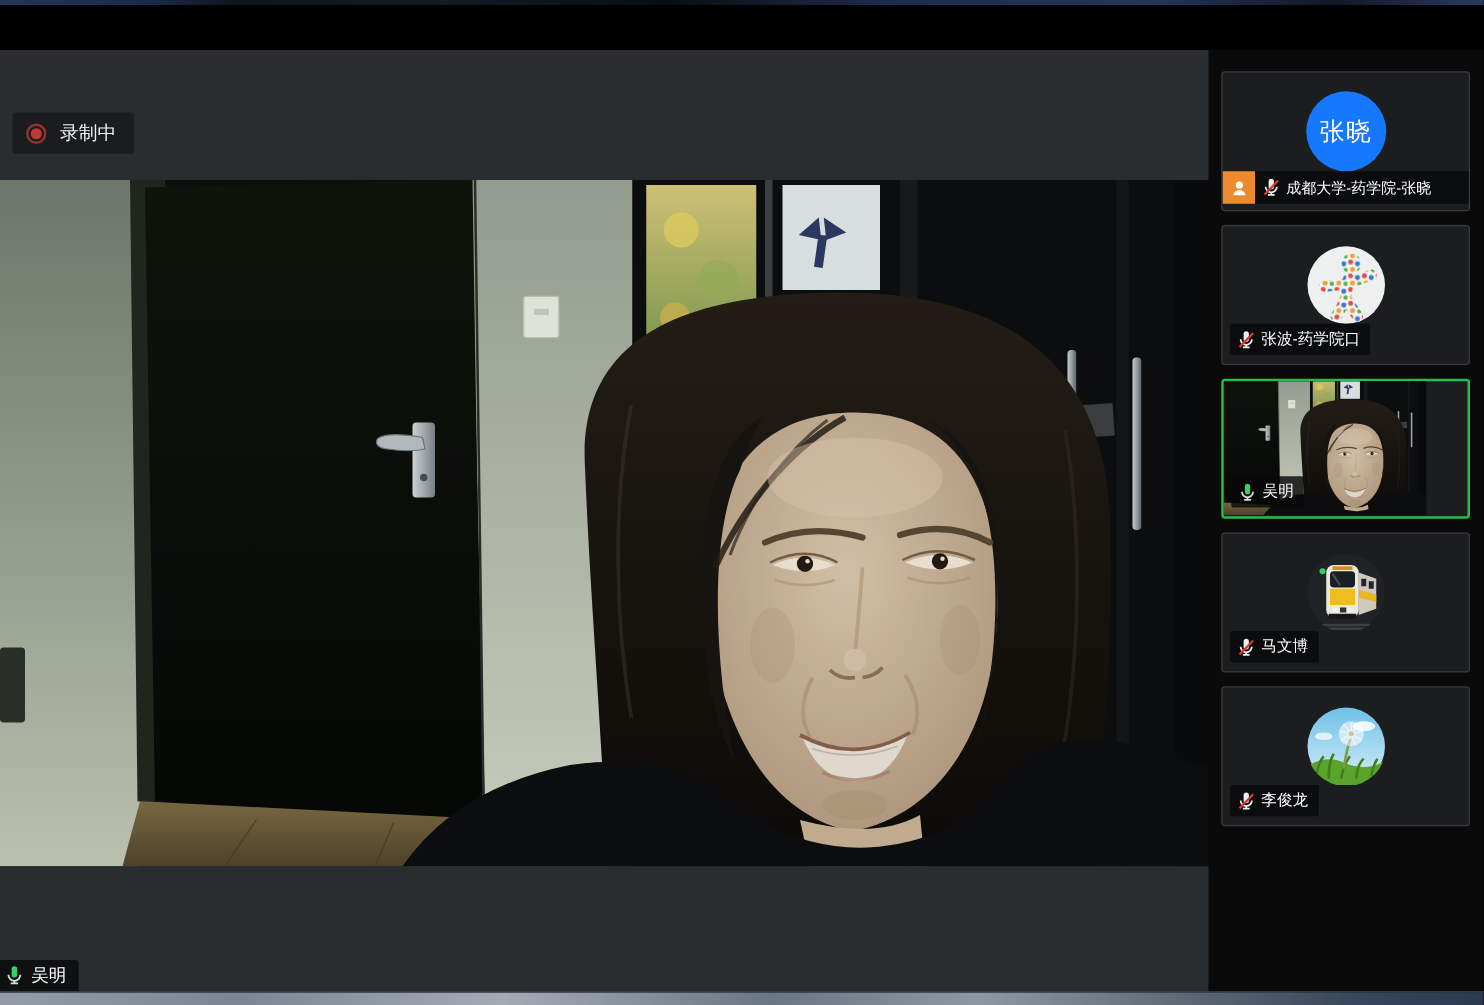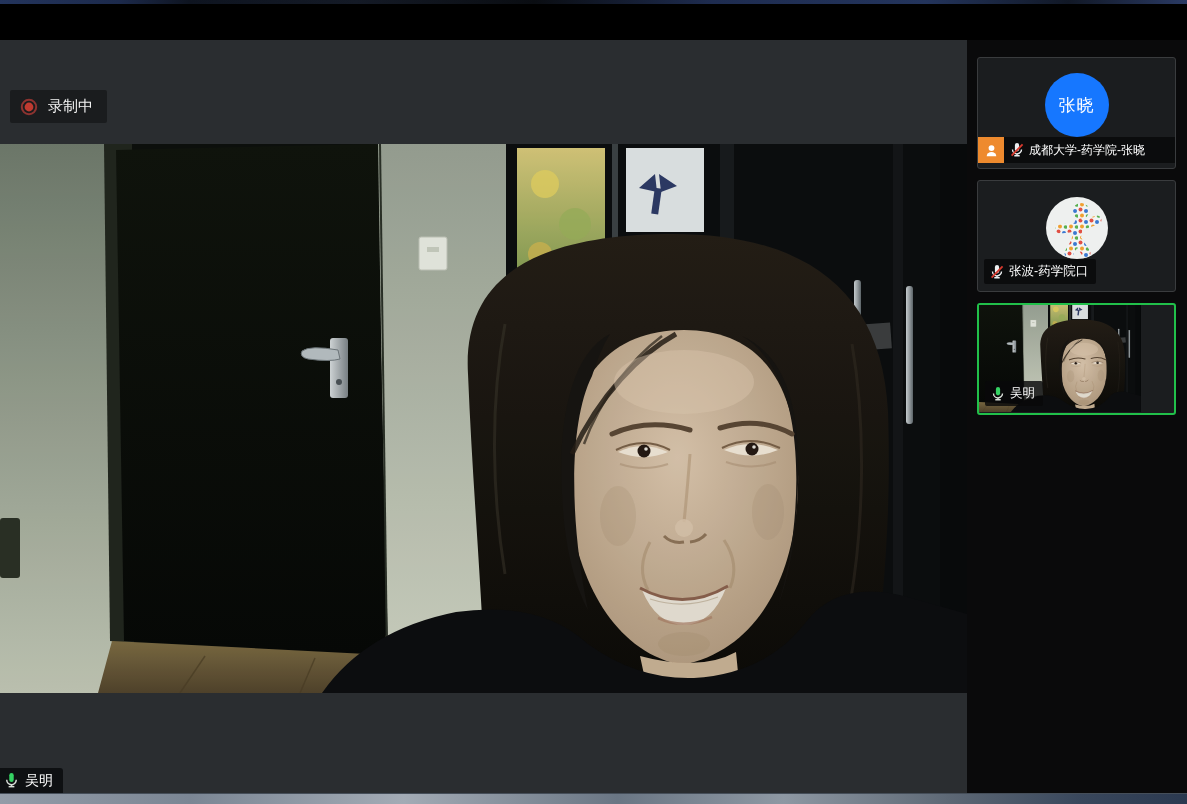--- a/index.html
+++ b/index.html
@@ -30,21 +30,21 @@
   
   .sidebar{position:relative;width:220px;height:753px;background:#0a0a0b;}
   .tile{position:absolute;left:10px;width:199px;height:112px;box-sizing:border-box;
     background:#1b1d1f;border:1px solid #3a3c3e;border-radius:3px;overflow:hidden;}
   .tile.active{border:2px solid #21c04a;}
   .t1{top:17px}.t2{top:140px}.t3{top:263px}.t4{top:386px}.t5{top:509px}.t6{top:632px}
   .avatar{position:absolute;left:50%;top:15px;transform:translateX(-50%);width:64px;height:64px;
     border-radius:50%;overflow:hidden;}
   .avatar svg{display:block;}
   .avatar-initials{display:flex;align-items:center;justify-content:center;background:#1677ff;}
-  .avatar-initials span{color:#fff;font-size:17px;letter-spacing:1px;}
+  .avatar-initials span{color:#fff;font-size:20px;letter-spacing:1px;}
   .thumb-video{position:absolute;inset:0;width:100%;height:100%;}
   .chip{position:absolute;left:6px;bottom:7px;height:25px;background:rgba(8,8,10,.82);
     border-radius:2px;display:flex;align-items:center;gap:4px;padding:0 8px 0 4px;text-align:center;}
   .chip .lbl{color:#fff;font-size:12.5px;white-space:nowrap;}
   .tile-bar{position:absolute;left:0;right:0;bottom:5px;height:26px;display:flex;align-items:stretch;}
   .member-badge{width:26px;min-width:26px;background:#ee8a2e;display:flex;align-items:center;justify-content:center;}
   .bar-label{flex:1;background:rgba(8,8,10,.82);display:flex;align-items:center;gap:4px;
     padding:0 4px;overflow:hidden;}
   .bar-label .lbl{color:#fff;font-size:12px;white-space:nowrap;}
   .micbox{width:17px;height:17px;min-width:17px;display:flex;align-items:center;justify-content:center;}
@@ -375,20 +375,50 @@
         <div class="chip">
           <span class="micbox">
             <svg width="16" height="16" viewBox="0 0 16 16">
                 <use href="#ic-mic-on"></use>
               </svg>
           </span>
           <span class="lbl">吴明</span>
         </div>
       </div>
 
-
+      <div class="tile t4">
+        <div class="avatar">
+          <svg width="64" height="64" viewBox="0 0 64 64">
+              <use href="#av-train"></use>
+            </svg>
+        </div>
+        <div class="chip">
+          <span class="micbox">
+            <svg width="16" height="16" viewBox="0 0 16 16">
+                <use href="#ic-mic-off"></use>
+              </svg>
+          </span>
+          <span class="lbl">马文博</span>
+        </div>
+      </div>
+
+      <div class="tile t5">
+        <div class="avatar">
+          <svg width="64" height="64" viewBox="0 0 64 64">
+              <use href="#av-dandelion"></use>
+            </svg>
+        </div>
+        <div class="chip">
+          <span class="micbox">
+            <svg width="16" height="16" viewBox="0 0 16 16">
+                <use href="#ic-mic-off"></use>
+              </svg>
+          </span>
+          <span class="lbl">李俊龙</span>
+        </div>
+      </div>
 
 
     </div>
   </div>
 
   <div class="bottom-strip"></div>
 </div>
 
 </body></html>

